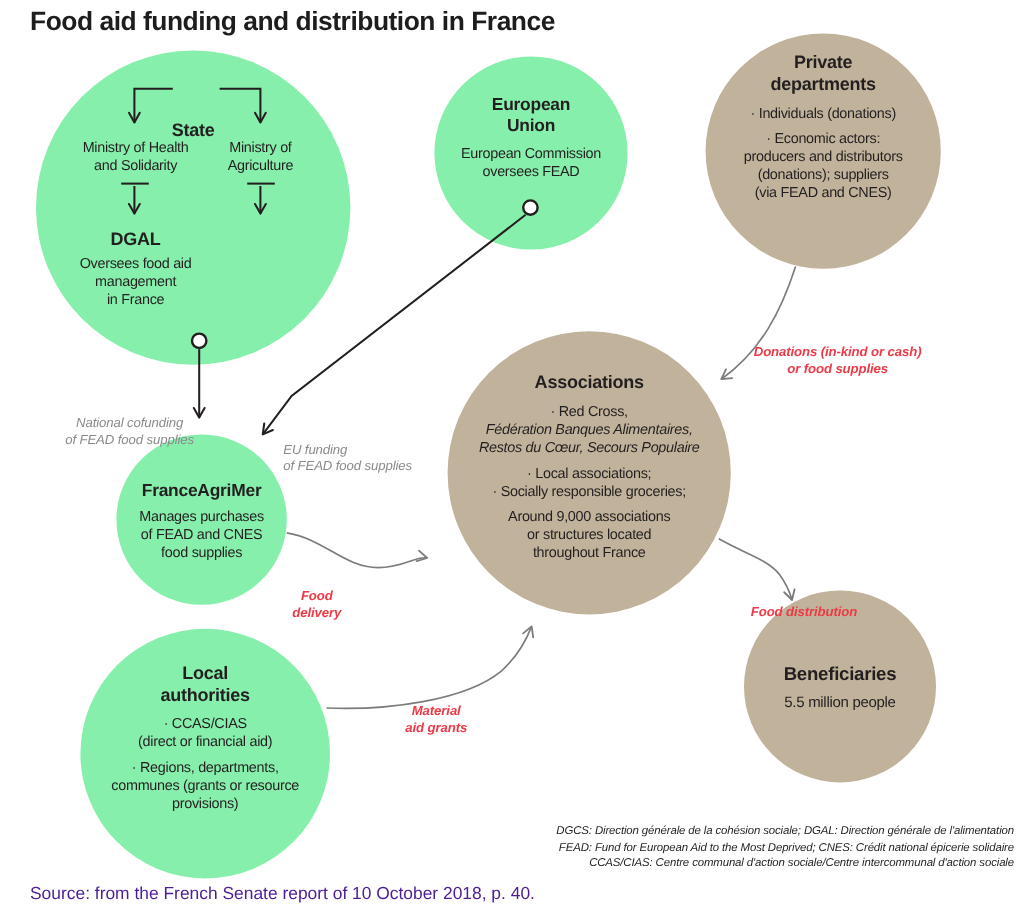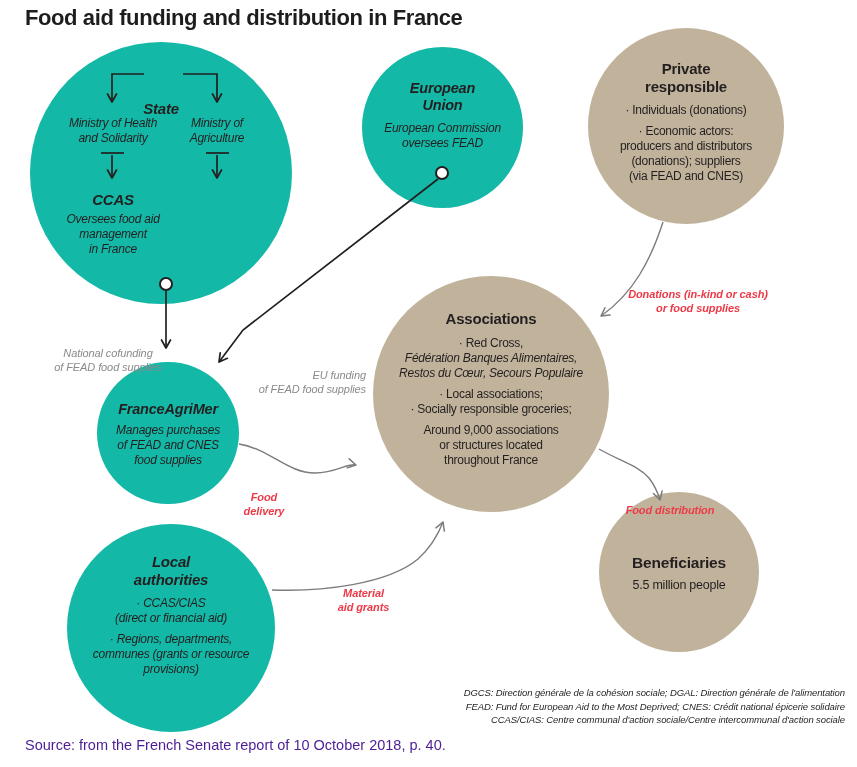--- a/index.html
+++ b/index.html
@@ -6,21 +6,21 @@
   .canvas{
     position:relative;width:857px;height:767px;background:#ffffff;overflow:hidden;
     font-family:"Liberation Sans", sans-serif;color:#231F20;
   }
   .page-title{
     position:absolute;left:25px;top:5px;font-size:22px;font-weight:bold;
     letter-spacing:-0.4px;color:#1d1d1f;
   }
   
   .circle{position:absolute;border-radius:50%;text-align:center;color:#231F20;z-index:1;}
-  .orange{background:#14b8a6;font-style:italic;}
+  .orange{background:#86efac;}
   .tan{background:#C1B39B;}
   .flexcol{display:flex;flex-direction:column;align-items:center;}
   .hd{font-weight:bold;font-size:15px;line-height:18px;letter-spacing:-0.2px;}
   .hd-sm{font-weight:bold;font-size:14.5px;line-height:17px;letter-spacing:-0.2px;}
   .body{font-size:12px;line-height:15px;letter-spacing:-0.25px;}
   .it{font-style:italic;}
   .gap5{margin-top:5px;}.gap6{margin-top:6px;}.gap7{margin-top:7px;}.gap8{margin-top:8px;}
   
   .st-block{position:absolute;text-align:center;}
   .st-heading{left:0;right:0;top:58px;font-size:15px;font-weight:bold;letter-spacing:-0.2px;}
@@ -32,21 +32,21 @@
   
   .overlay{position:absolute;left:0;top:0;z-index:2;pointer-events:none;}
   .blk{stroke:#231F20;stroke-width:1.7;fill:none;}
   .gry{stroke:#7C7C7C;stroke-width:1.4;fill:none;}
   .dot{fill:#ffffff;stroke:#231F20;stroke-width:2;}
   
   .elabel{position:absolute;font-style:italic;font-size:11px;line-height:13.5px;
           text-align:center;letter-spacing:-0.1px;z-index:3;margin-top:36px;}
   .redlbl{color:#EC3A47;font-weight:bold;}
   .graylbl{color:#8A8A8A;}
-  .leftalign{text-align:right;}
+  .leftalign{text-align:left;}
   
   .footnotes{position:absolute;right:12px;top:686px;text-align:right;font-style:italic;
              font-size:9.5px;line-height:13.5px;color:#231F20;letter-spacing:-0.1px;z-index:3;}
   .source{position:absolute;left:25px;top:737px;font-size:14.5px;color:#4c1d95;z-index:3;}
 </style>
 </head>
 <body>
 
 <div class="canvas">
 
@@ -56,37 +56,37 @@
     <div class="st-block st-heading">State</div>
     <div class="st-block st-lcol st-min">
       <div class="body">Ministry of Health</div>
       <div class="body">and Solidarity</div>
     </div>
     <div class="st-block st-rcol st-min">
       <div class="body">Ministry of</div>
       <div class="body">Agriculture</div>
     </div>
     <div class="st-block st-lcol st-org">
-      <div class="org-name">CCAS</div>
+      <div class="org-name">DGAL</div>
       <div class="body">Oversees food aid</div>
       <div class="body">management</div>
       <div class="body">in France</div>
     </div>
   </div>
 
   <div class="circle orange flexcol" style="left:362px;top:47px;width:161px;height:161px;padding-top:0">
     <div class="hd-sm" style="margin-top:33px">European</div>
     <div class="hd-sm">Union</div>
     <div class="body gap7">European Commission</div>
     <div class="body">oversees FEAD</div>
   </div>
 
   <div class="circle tan flexcol" style="left:588px;top:28px;width:196px;height:196px">
-    <div class="hd" style="margin-top:32px">Private</div>
-    <div class="hd">responsible</div>
+    <div class="hd" style="margin-top:16px">Private</div>
+    <div class="hd">departments</div>
     <div class="body gap7">· Individuals (donations)</div>
     <div class="body gap6">· Economic actors:</div>
     <div class="body">producers and distributors</div>
     <div class="body">(donations); suppliers</div>
     <div class="body">(via FEAD and CNES)</div>
   </div>
 
   <div class="circle orange flexcol" style="left:97px;top:362px;width:142px;height:142px">
     <div class="hd-sm" style="margin-top:39px">FranceAgriMer</div>
     <div class="body gap5">Manages purchases</div>
@@ -109,21 +109,21 @@
   <div class="circle orange flexcol" style="left:67px;top:524px;width:208px;height:208px">
     <div class="hd" style="margin-top:29px">Local</div>
     <div class="hd">authorities</div>
     <div class="body gap7">· CCAS/CIAS</div>
     <div class="body">(direct or financial aid)</div>
     <div class="body gap6">· Regions, departments,</div>
     <div class="body">communes (grants or resource</div>
     <div class="body">provisions)</div>
   </div>
 
-  <div class="circle tan flexcol" style="left:599px;top:492px;width:160px;height:160px">
+  <div class="circle tan flexcol" style="left:620px;top:492px;width:160px;height:160px">
     <div class="hd" style="margin-top:62px;font-size:15.5px">Beneficiaries</div>
     <div class="body gap6" style="font-size:12.5px">5.5 million people</div>
   </div>
 
   <svg class="overlay" width="857" height="767" viewBox="0 0 857 767">
     <defs>
       <marker id="mb" markerUnits="userSpaceOnUse" markerWidth="14" markerHeight="14" viewBox="0 0 14 14" refX="11" refY="7" orient="auto-start-reverse">
         <path d="M 3 2.5 L 11 7 L 3 11.5" fill="none" stroke="#231F20" stroke-width="1.7" stroke-linecap="round" stroke-linejoin="round"></path>
       </marker>
       <marker id="mg" markerUnits="userSpaceOnUse" markerWidth="14" markerHeight="14" viewBox="0 0 14 14" refX="11" refY="7" orient="auto-start-reverse">

